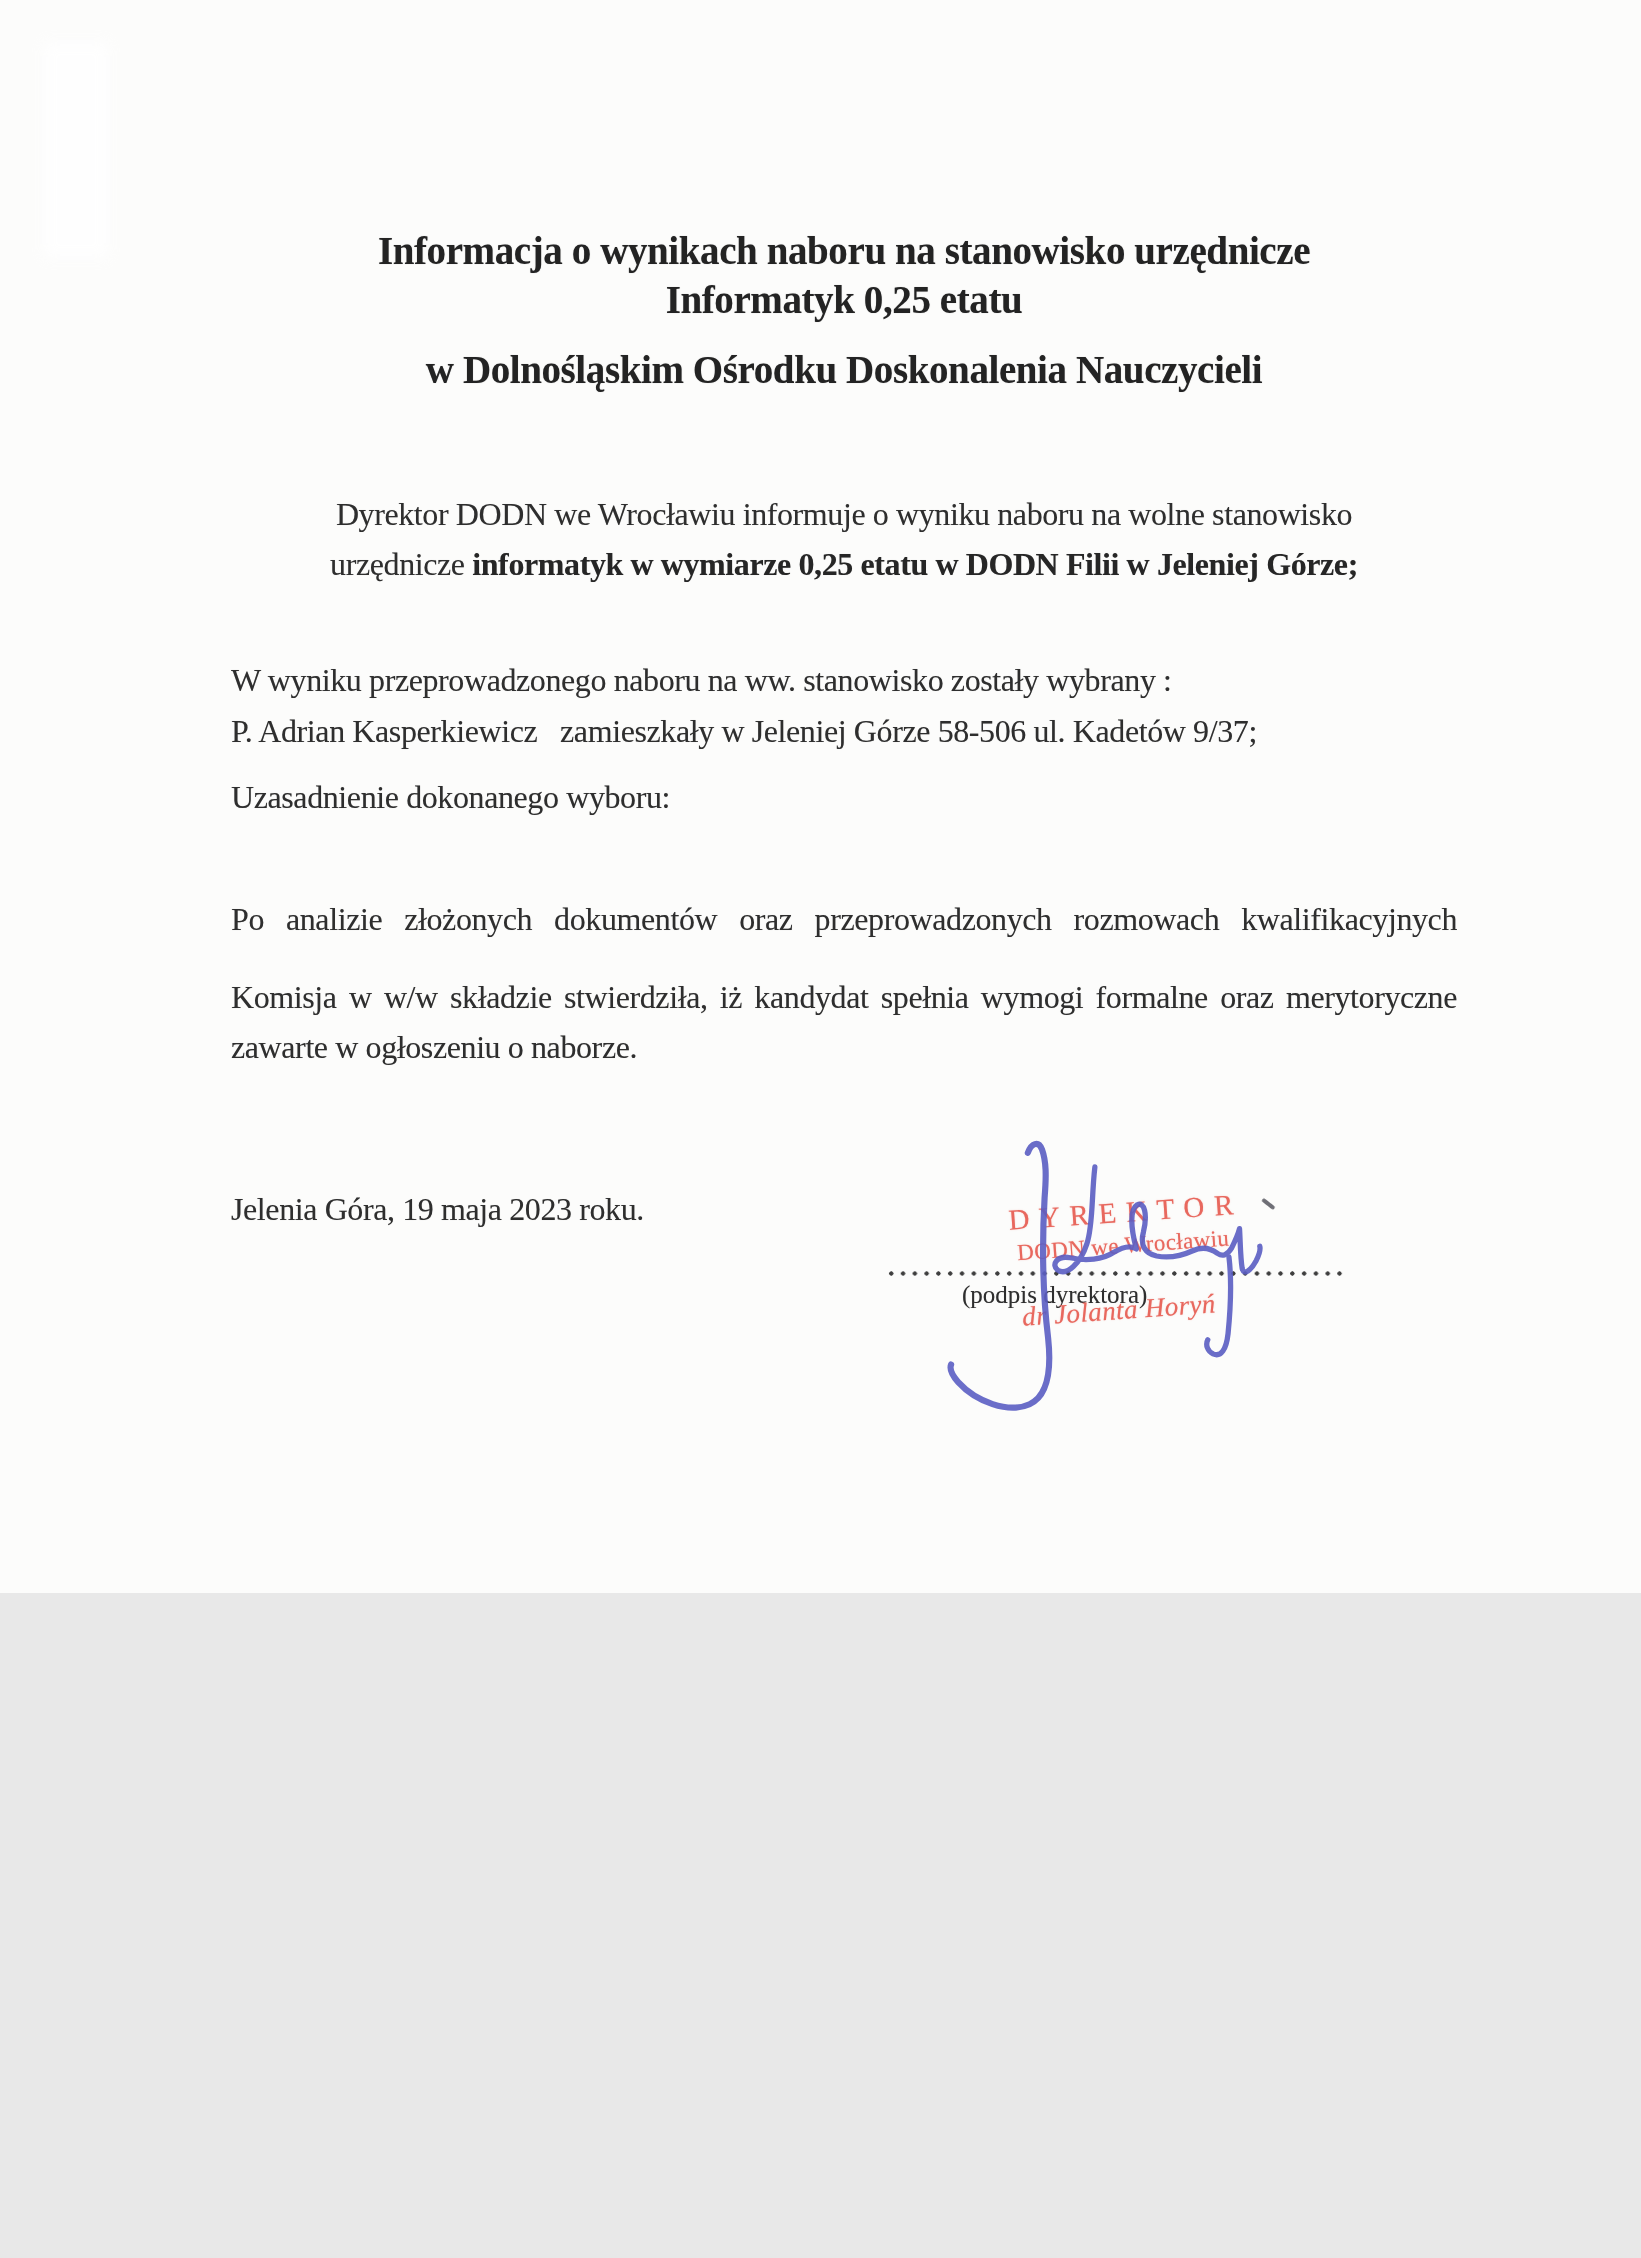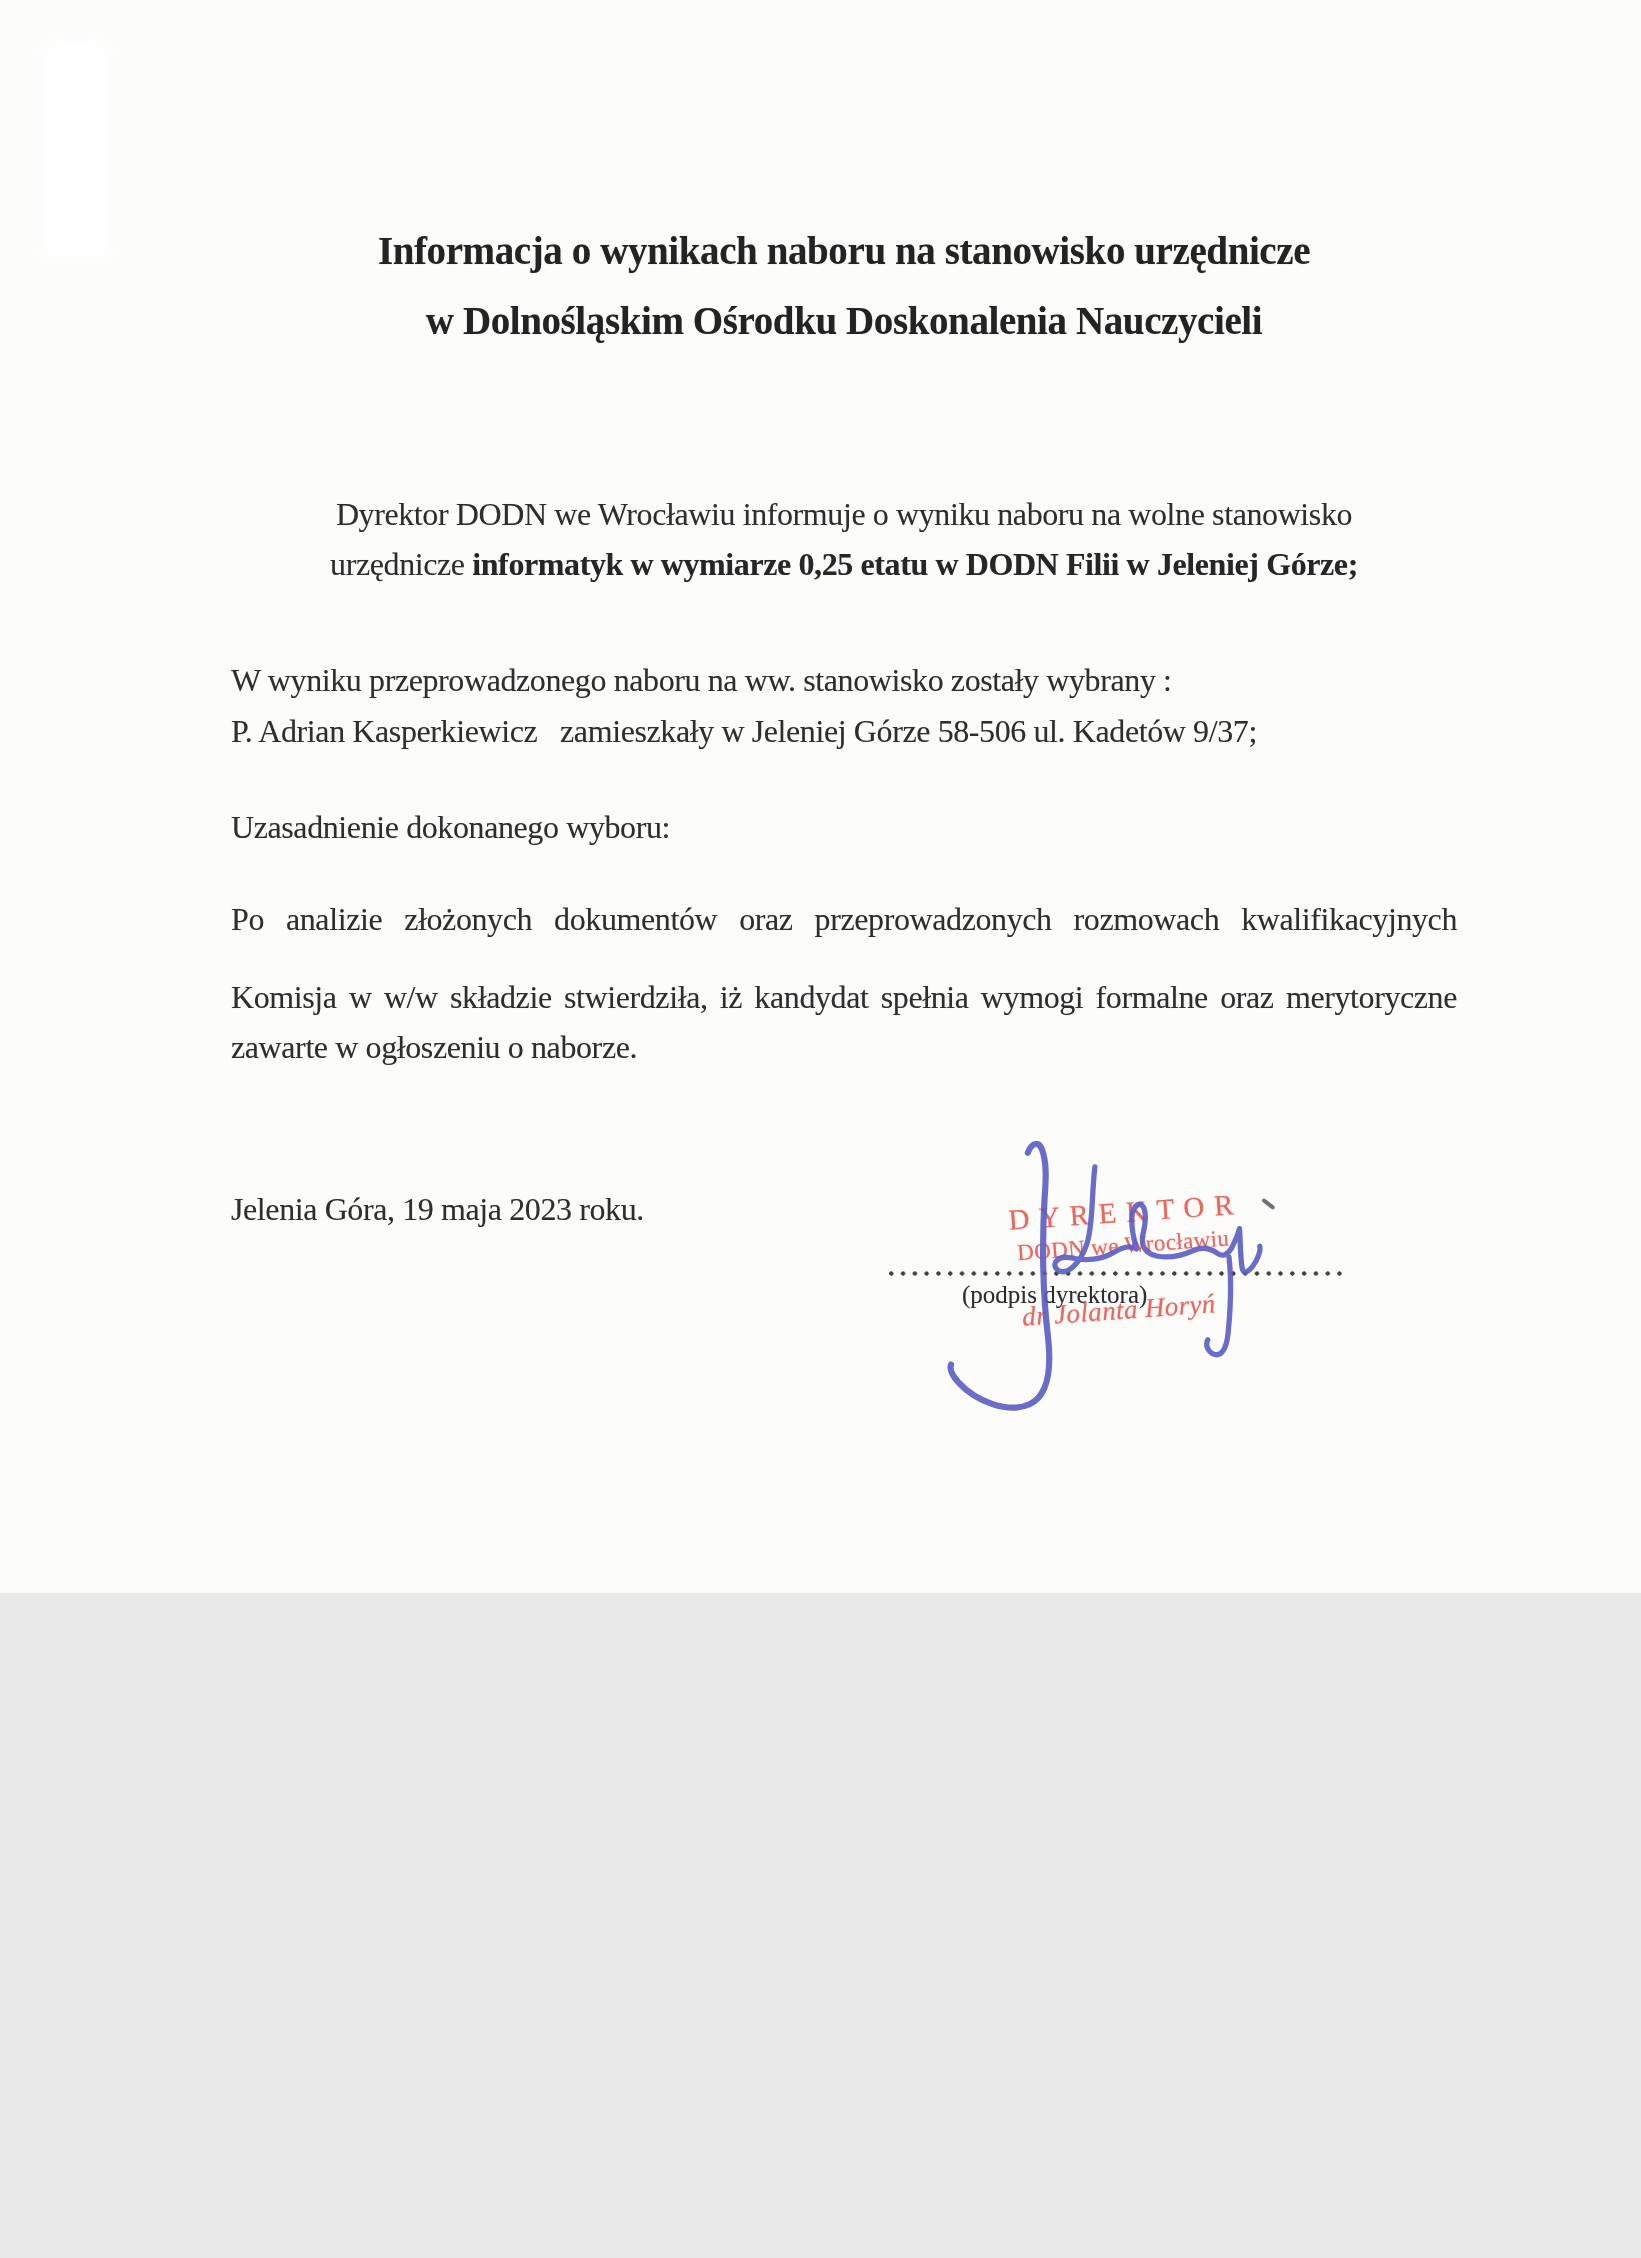--- a/index.html
+++ b/index.html
@@ -38,21 +38,21 @@
     text-shadow:0 0 0.9px rgba(20,20,20,0.35);
   }
   .title-gap{height:21px;}
 
   .intro{top:489px;text-align:center;}
   .intro b{font-weight:bold;color:#262626;margin-top:10px;}
 
   .result{top:655px;line-height:51px;}
   .pre{white-space:pre-wrap;}
 
-  .just-heading{top:802px;}
+  .just-heading{top:772px;}
   .justified{top:866px;}
   .justified .jline{text-align:justify;text-align-last:justify;height:50px;overflow:hidden;margin-top:28px;}
   .justified .jlast{text-align:left;}
 
   .date-line{top:1184px;}
 
   
   .stamp{
     position:absolute;left:972px;top:1196px;width:300px;
     transform:rotate(-4deg);
@@ -90,20 +90,21 @@
 <body>
 
 <div class="page">
 
   <div class="art art-tl"></div>
   <div class="art art-bottom"></div>
   <div class="art art-right"></div>
 
   <div class="content title-block">
     <div>Informacja o wynikach naboru na stanowisko urzędnicze</div>
+    <div>Informatyk 0,25 etatu</div>
     <div class="title-gap"></div>
     <div>w Dolnośląskim Ośrodku Doskonalenia Nauczycieli</div>
   </div>
 
   <div class="content doc-text intro">
     <div>Dyrektor DODN we Wrocławiu informuje o wyniku naboru na wolne stanowisko</div>
     <div><span>urzędnicze </span><b>informatyk w wymiarze 0,25 etatu w DODN Filii w Jeleniej Górze;</b></div>
   </div>
 
   <div class="content doc-text result">

